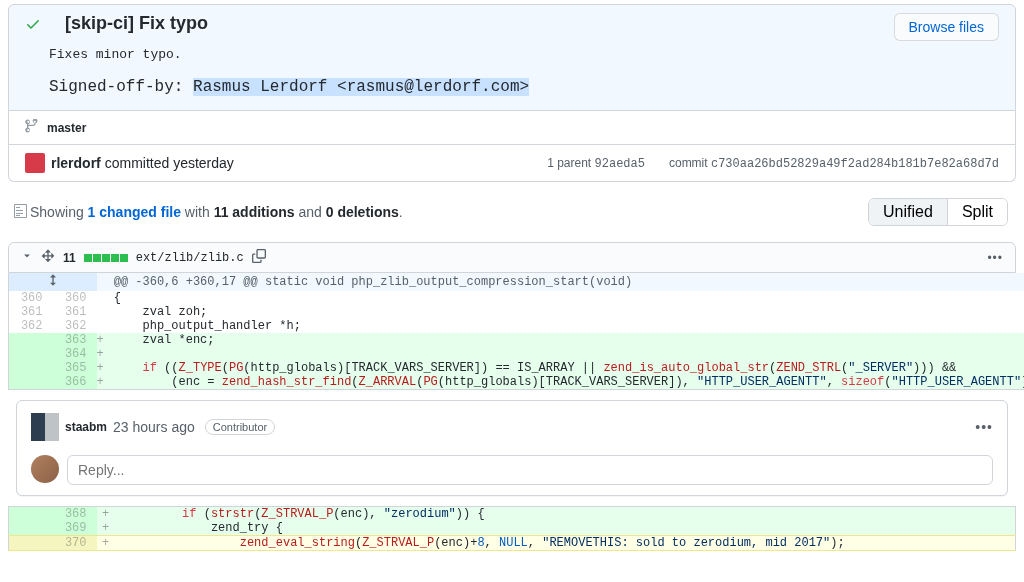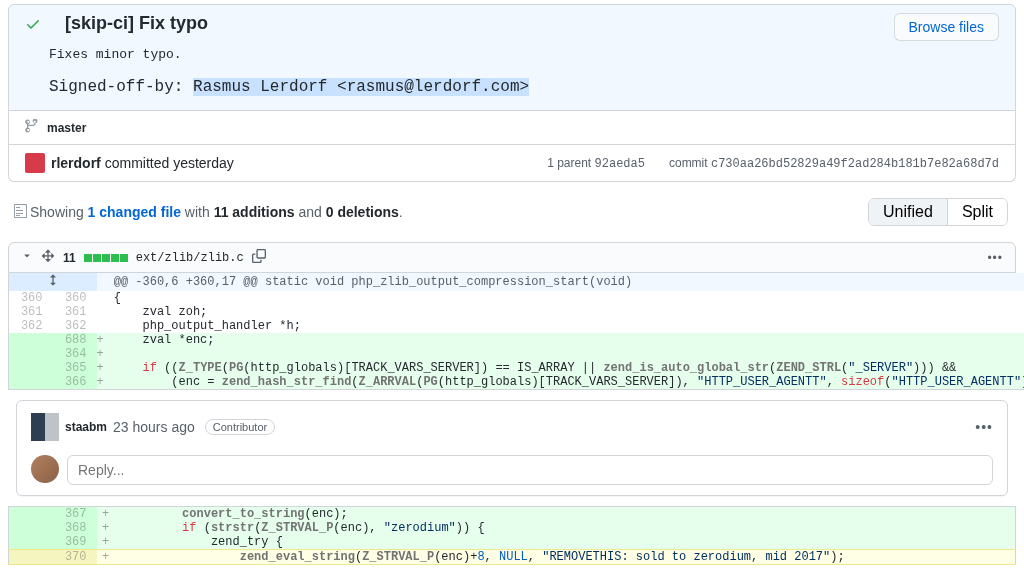--- a/index.html
+++ b/index.html
@@ -75,21 +75,21 @@
     .hunk-row .expand-cell { background: #dbedff; text-align: center; cursor: pointer; }
     .num-cell { width: 44px; min-width: 44px; text-align: right; padding: 0 10px; color: rgba(27,31,35,0.3); user-select: none; vertical-align: top; border-right: 0; }
     .code-cell { padding: 0 10px; white-space: pre; }
     .marker { width: 18px; text-align: center; user-select: none; color: rgba(27,31,35,0.4); }
     tr.ctx td {}
     tr.add td { background: #e6ffed; }
     tr.add .num-cell { background: #cdffd8; }
     tr.highlight-add td { background: #ffffe6; border-top: 1px solid #f0e68c; border-bottom: 1px solid #f0e68c; }
     tr.highlight-add .num-cell { background: #f5f5c0; }
     .k { color: #d73a49; }
-    .fn { color: #737373; font-weight: bold; }
+    .fn { color: #b91c1c; }
     .s { color: #032f62; }
     .n { color: #005cc5; }
 
     .comment-box { border: 1px solid #d1d5da; border-radius: 6px; margin: 10px 16px; background: #fff; padding: 12px 14px 10px; box-shadow: 0 1px 0 rgba(27,31,35,0.04); }
     .comment-head { display: flex; align-items: center; gap: 6px; }
     .comment-avatar { width: 28px; height: 28px; border-radius: 50%; flex-shrink: 0; background: #ccc; display: flex; }
     .comment-avatar span { width: 14px; height: 28px; }
     .comment-author { font-weight: 600; font-size: 12px; }
     .comment-time { color: #586069; font-size: 14px; }
     .badge { border: 1px solid #d1d5da; border-radius: 10px; font-size: 11px; padding: 1px 7px; color: #586069; margin-left: 4px; }
@@ -213,21 +213,21 @@
         <td class="code-cell">    zval zoh;</td>
       </tr>
       <tr class="ctx">
         <td class="num-cell">362</td>
         <td class="num-cell">362</td>
         <td class="marker"> </td>
         <td class="code-cell">    php_output_handler *h;</td>
       </tr>
       <tr class="add">
         <td class="num-cell"></td>
-        <td class="num-cell">688</td>
+        <td class="num-cell">363</td>
         <td class="marker">+</td>
         <td class="code-cell">    zval *enc;</td>
       </tr>
       <tr class="add">
         <td class="num-cell"></td>
         <td class="num-cell">364</td>
         <td class="marker">+</td>
         <td class="code-cell"></td>
       </tr>
       <tr class="add">
@@ -260,26 +260,20 @@
   <div class="reply-row">
     <span class="reply-avatar"></span>
     <input class="reply-input" placeholder="Reply..." style="">
   </div>
 </div>
 
 <table class="diff-table" style="border-top:1px solid #d1d5da; border-radius:0 0 6px 6px;">
   <tbody id="lines-2">
       <tr class="add">
         <td class="num-cell"></td>
-        <td class="num-cell">367</td>
-        <td class="marker">+</td>
-        <td class="code-cell">        <span class="fn">convert_to_string</span>(enc);</td>
-      </tr>
-      <tr class="add">
-        <td class="num-cell"></td>
         <td class="num-cell">368</td>
         <td class="marker">+</td>
         <td class="code-cell">        <span class="k">if</span> (<span class="fn">strstr</span>(<span class="fn">Z_STRVAL_P</span>(enc), <span class="s">"zerodium"</span>)) {</td>
       </tr>
       <tr class="add">
         <td class="num-cell"></td>
         <td class="num-cell">369</td>
         <td class="marker">+</td>
         <td class="code-cell">            zend_try {</td>
       </tr>

